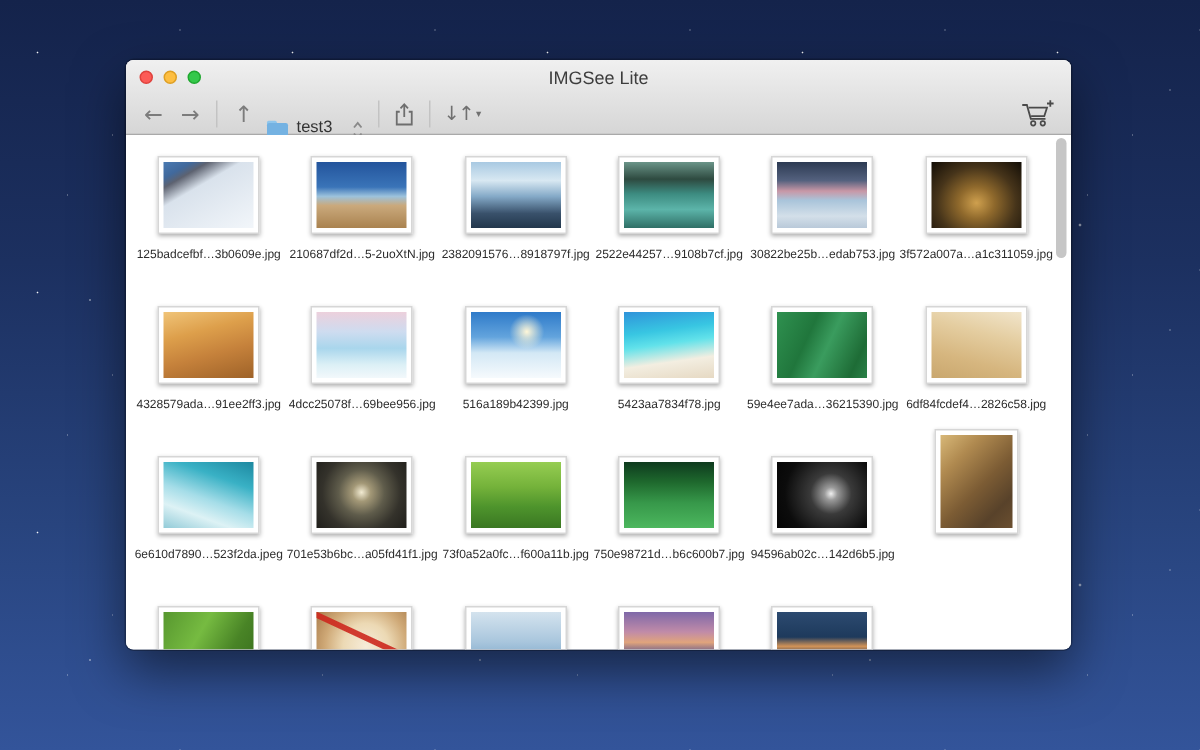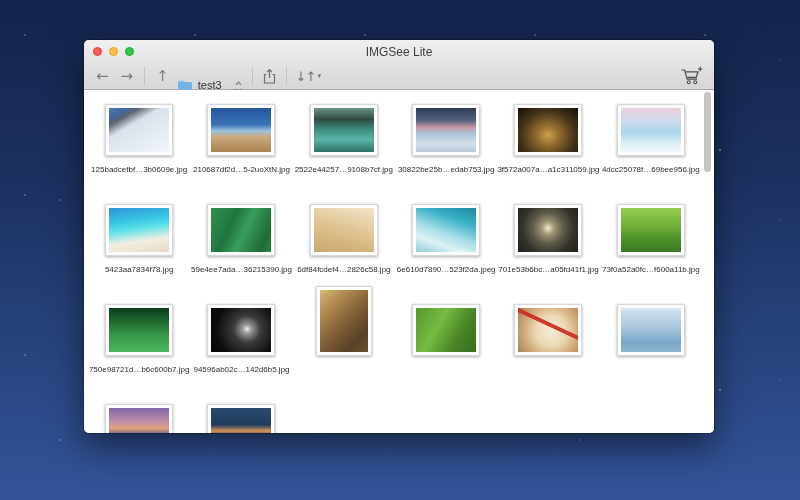--- a/index.html
+++ b/index.html
@@ -139,20 +139,28 @@
     <div class="thumb-zone">
       <div class="frame">
         <div class="img" style="background: linear-gradient(rgb(35, 84, 156) 0%, rgb(58, 116, 184) 38%, rgb(156, 194, 220) 52%, rgb(202, 169, 124) 66%, rgb(169, 130, 79) 100%);"></div>
       </div>
     </div>
     <div class="label">210687df2d…5-2uoXtN.jpg</div>
   </div>
           <div class="cell">
     <div class="thumb-zone">
       <div class="frame">
+        <div class="img" style="background: linear-gradient(rgb(168, 201, 226) 0%, rgb(216, 232, 242) 28%, rgb(133, 170, 200) 52%, rgb(57, 81, 107) 78%, rgb(34, 55, 76) 100%);"></div>
+      </div>
+    </div>
+    <div class="label">2382091576…8918797f.jpg</div>
+  </div>
+          <div class="cell">
+    <div class="thumb-zone">
+      <div class="frame">
         <div class="img" style="background: linear-gradient(rgb(106, 148, 136) 0%, rgb(46, 74, 64) 26%, rgb(60, 139, 128) 48%, rgb(92, 180, 169) 72%, rgb(47, 111, 102) 100%);"></div>
       </div>
     </div>
     <div class="label">2522e44257…9108b7cf.jpg</div>
   </div>
           <div class="cell">
     <div class="thumb-zone">
       <div class="frame">
         <div class="img" style="background: linear-gradient(rgb(44, 58, 82) 0%, rgb(84, 97, 126) 28%, rgb(200, 151, 166) 44%, rgb(169, 196, 218) 58%, rgb(211, 223, 233) 82%, rgb(185, 201, 217) 100%);"></div>
       </div>
@@ -163,24 +171,40 @@
     <div class="thumb-zone">
       <div class="frame">
         <div class="img" style="background: radial-gradient(at 50% 62%, rgb(207, 160, 78) 0%, rgb(143, 105, 44) 28%, rgb(70, 52, 26) 62%, rgb(18, 13, 6) 100%);"></div>
       </div>
     </div>
     <div class="label">3f572a007a…a1c311059.jpg</div>
   </div>
           <div class="cell">
     <div class="thumb-zone">
       <div class="frame">
+        <div class="img" style="background: linear-gradient(165deg, rgb(240, 196, 120) 0%, rgb(221, 159, 75) 32%, rgb(197, 129, 59) 62%, rgb(158, 98, 40) 100%);"></div>
+      </div>
+    </div>
+    <div class="label">4328579ada…91ee2ff3.jpg</div>
+  </div>
+          <div class="cell">
+    <div class="thumb-zone">
+      <div class="frame">
         <div class="img" style="background: linear-gradient(rgb(236, 208, 220) 0%, rgb(206, 220, 240) 30%, rgb(169, 214, 236) 55%, rgb(220, 240, 246) 80%, rgb(242, 248, 251) 100%);"></div>
       </div>
     </div>
     <div class="label">4dcc25078f…69bee956.jpg</div>
+  </div>
+          <div class="cell">
+    <div class="thumb-zone">
+      <div class="frame">
+        <div class="img" style="background: radial-gradient(circle at 62% 30%, rgb(255, 247, 216) 0%, rgba(255, 255, 255, 0) 24%), linear-gradient(rgb(46, 122, 201) 0%, rgb(99, 164, 221) 38%, rgb(211, 232, 245) 62%, rgb(246, 250, 253) 100%);"></div>
+      </div>
+    </div>
+    <div class="label">516a189b42399.jpg</div>
   </div>
           <div class="cell">
     <div class="thumb-zone">
       <div class="frame">
         <div class="img" style="background: linear-gradient(172deg, rgb(47, 147, 218) 0%, rgb(56, 198, 226) 30%, rgb(98, 226, 234) 48%, rgb(243, 238, 225) 72%, rgb(230, 217, 195) 100%);"></div>
       </div>
     </div>
     <div class="label">5423aa7834f78.jpg</div>
   </div>
           <div class="cell">

